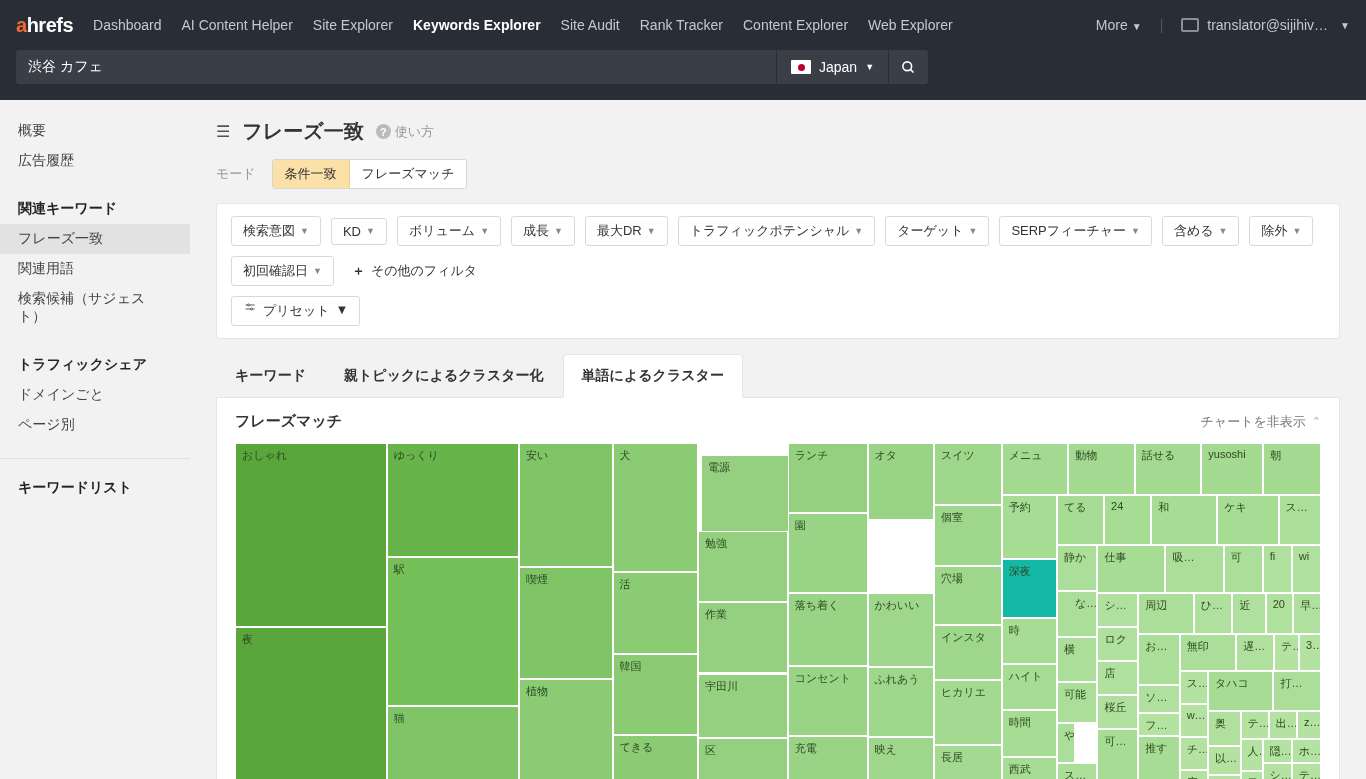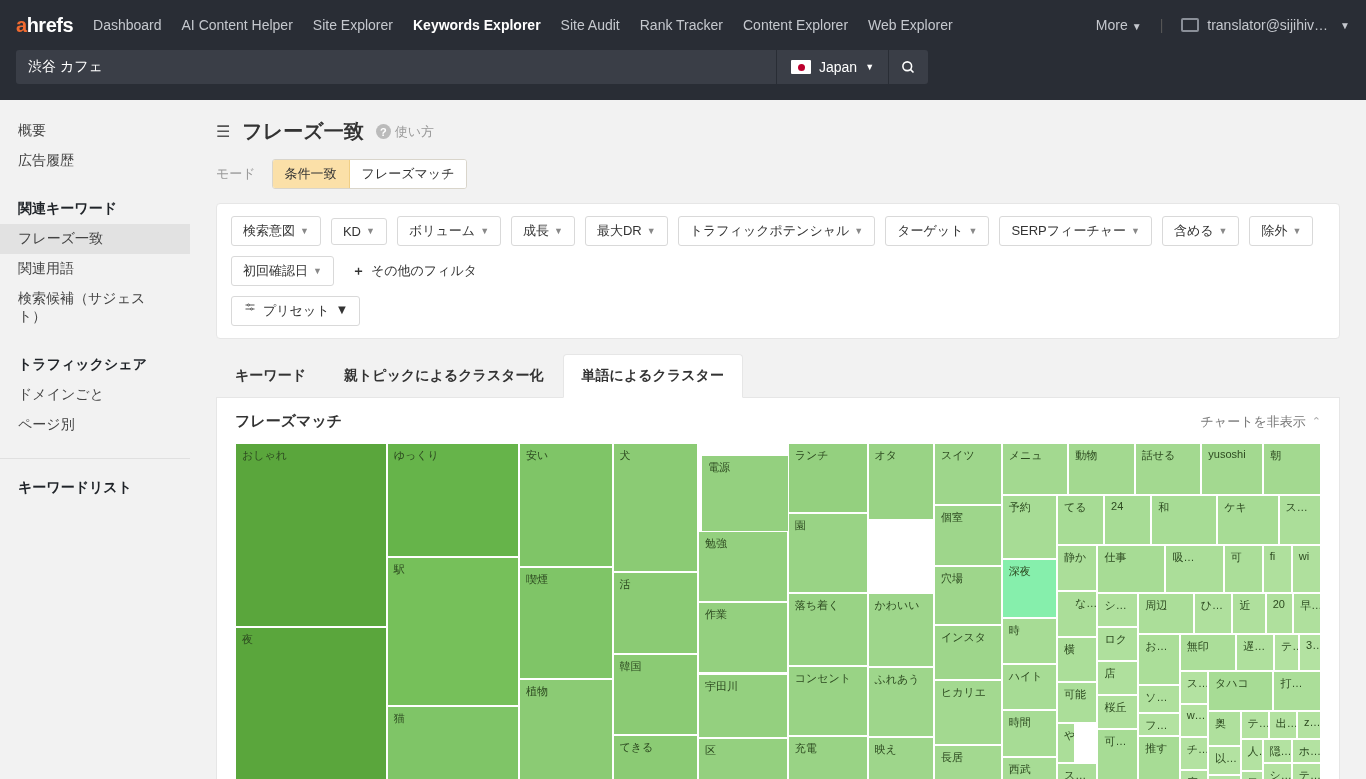--- a/index.html
+++ b/index.html
@@ -222,21 +222,21 @@
           <div class="tm-cell" style="left: 699.042px; top: 123.429px; width: 67.7741px; height: 58.2857px; background: rgb(158, 214, 139);">穴場</div>
           <div class="tm-cell" style="left: 699.042px; top: 181.714px; width: 67.7741px; height: 54.8571px; background: rgb(158, 214, 139);">インスタ</div>
           <div class="tm-cell" style="left: 699.042px; top: 236.571px; width: 67.7741px; height: 65.1429px; background: rgb(163, 217, 144);">ヒカリエ</div>
           <div class="tm-cell" style="left: 699.042px; top: 301.714px; width: 67.7741px; height: 58.2857px; background: rgb(163, 217, 144);">長居</div>
           <div class="tm-cell" style="left: 766.816px; top: 0px; width: 66.4967px; height: 52.4166px; background: rgb(163, 217, 144);">メニュ</div>
           <div class="tm-cell" style="left: 833.313px; top: 0px; width: 66.4967px; height: 52.4166px; background: rgb(163, 217, 144);">動物</div>
           <div class="tm-cell" style="left: 899.809px; top: 0px; width: 66.4967px; height: 52.4166px; background: rgb(163, 217, 144);">話せる</div>
           <div class="tm-cell" style="left: 966.306px; top: 0px; width: 62.0635px; height: 52.4166px; background: rgb(163, 217, 144);">yusoshi</div>
           <div class="tm-cell" style="left: 1028.37px; top: 0px; width: 57.6304px; height: 52.4166px; background: rgb(163, 217, 144);">朝</div>
           <div class="tm-cell" style="left: 766.816px; top: 52.4166px; width: 55.1489px; height: 63.2021px; background: rgb(167, 220, 149);">予約</div>
-          <div class="tm-cell" style="left: 766.816px; top: 115.619px; width: 55.1489px; height: 58.9886px; background: #86efac;">深夜</div>
+          <div class="tm-cell" style="left: 766.816px; top: 115.619px; width: 55.1489px; height: 58.9886px; background: #14b8a6;">深夜</div>
           <div class="tm-cell" style="left: 766.816px; top: 174.607px; width: 55.1489px; height: 46.3482px; background: rgb(167, 220, 149);">時</div>
           <div class="tm-cell" style="left: 766.816px; top: 220.955px; width: 55.1489px; height: 46.3482px; background: rgb(167, 220, 149);">ハイト</div>
           <div class="tm-cell" style="left: 766.816px; top: 267.304px; width: 55.1489px; height: 46.3482px; background: rgb(167, 220, 149);">時間</div>
           <div class="tm-cell" style="left: 766.816px; top: 313.652px; width: 55.1489px; height: 46.3482px; background: rgb(167, 220, 149);">西武</div>
           <div class="tm-cell" style="left: 821.965px; top: 52.4166px; width: 47.1491px; height: 49.2838px; background: rgb(167, 220, 149);">てる</div>
           <div class="tm-cell" style="left: 869.114px; top: 52.4166px; width: 47.1491px; height: 49.2838px; background: rgb(167, 220, 149);">24</div>
           <div class="tm-cell" style="left: 916.263px; top: 52.4166px; width: 66.0088px; height: 49.2838px; background: rgb(167, 220, 149);">和</div>
           <div class="tm-cell" style="left: 982.272px; top: 52.4166px; width: 61.2938px; height: 49.2838px; background: rgb(167, 220, 149);">ケキ</div>
           <div class="tm-cell" style="left: 1043.57px; top: 52.4166px; width: 42.4342px; height: 49.2838px; background: rgb(171, 222, 153);">スクラ…</div>
           <div class="tm-cell" style="left: 821.965px; top: 101.7px; width: 40.4824px; height: 45.9199px; background: rgb(171, 222, 153);">静か</div>

